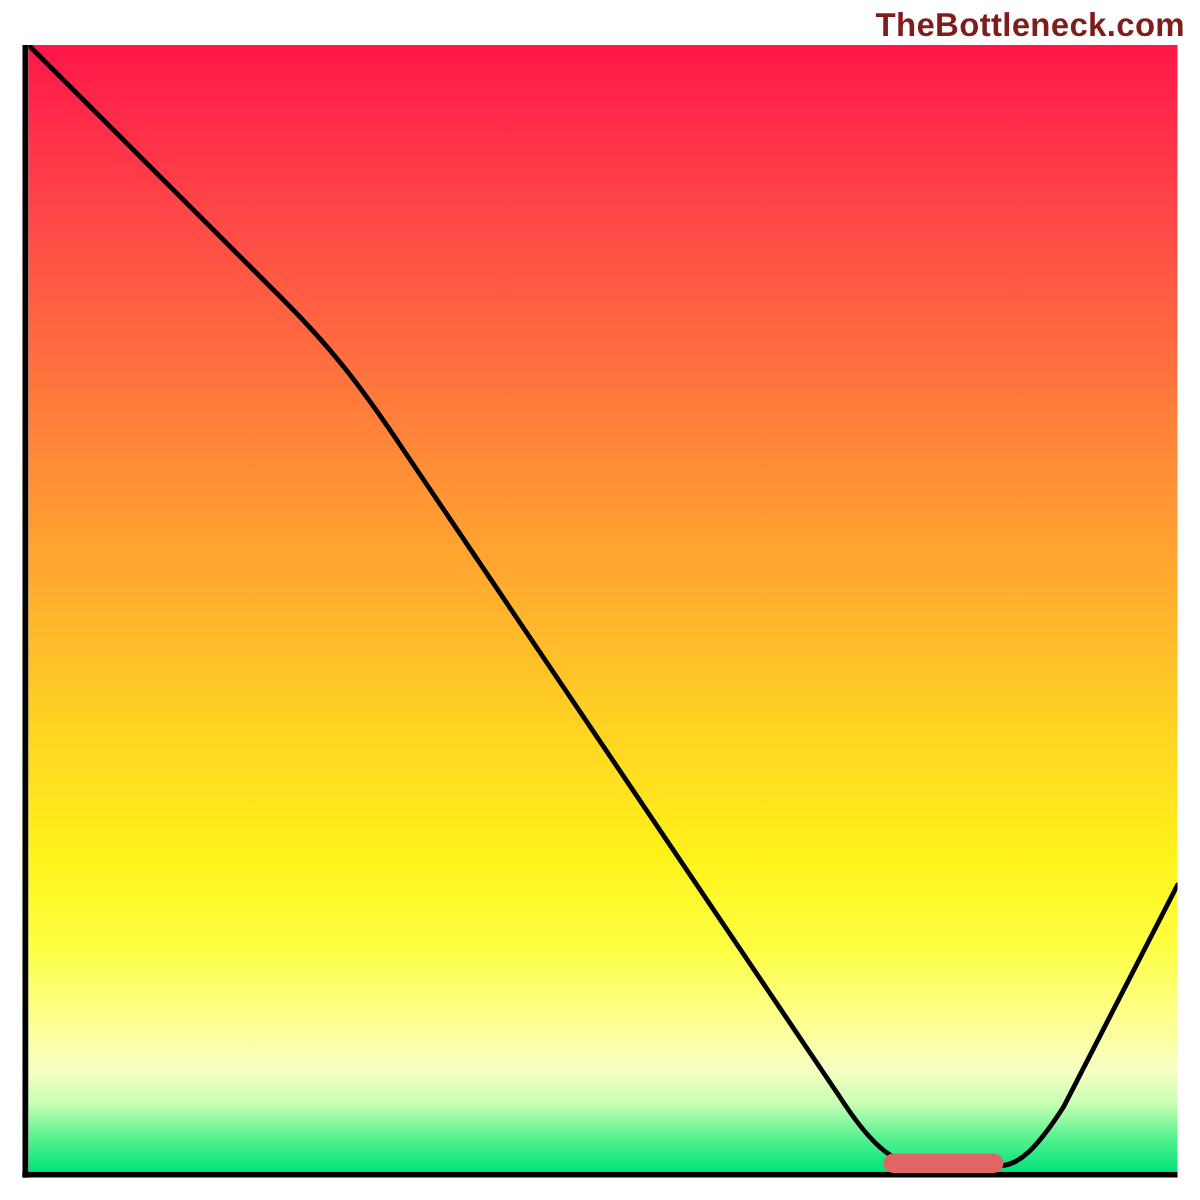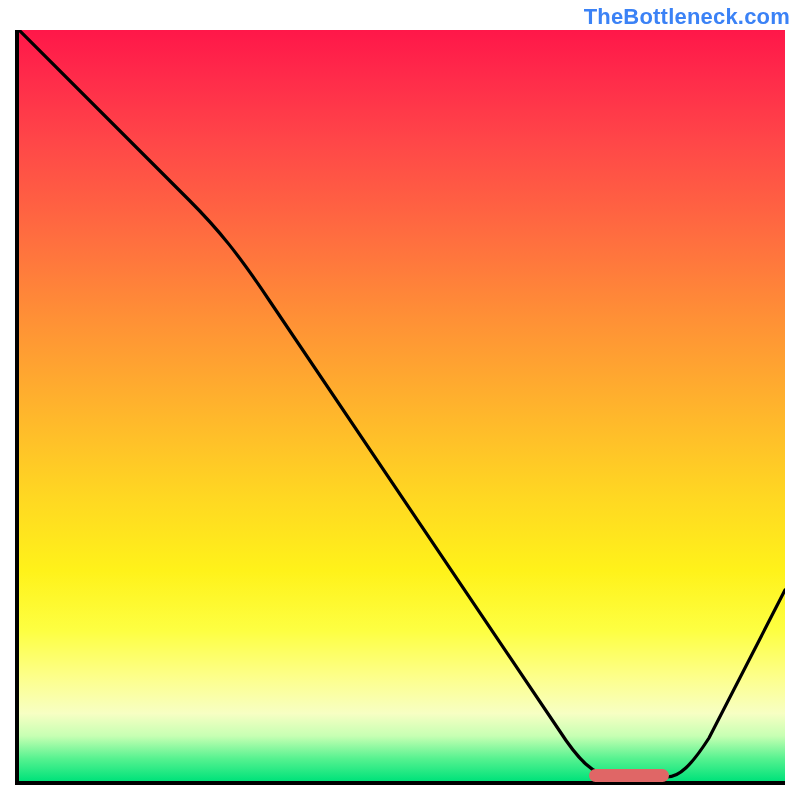--- a/index.html
+++ b/index.html
@@ -15,21 +15,21 @@
     position: relative;
     width: 800px;
     height: 800px;
   }
   .watermark {
     position: absolute;
     top: 4px;
     right: 10px;
     font-size: 22px;
     font-weight: bold;
-    color: #3b82f6;
+    color: #7f1d1d;
     letter-spacing: 0.2px;
     z-index: 10;
   }
   .plot-area {
     position: absolute;
     left: 15px;
     top: 30px;
     width: 770px;
     height: 755px;
     border-left: 4px solid #000;

